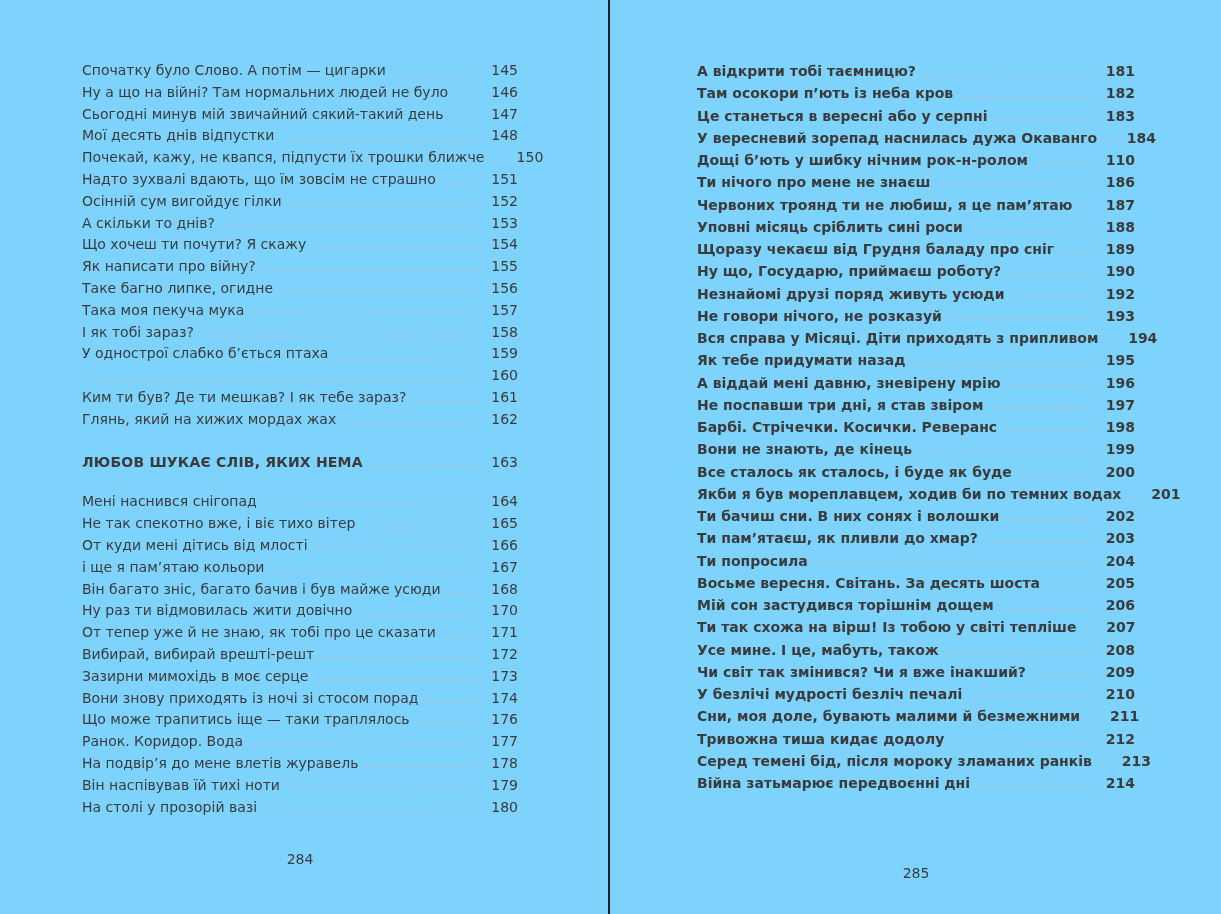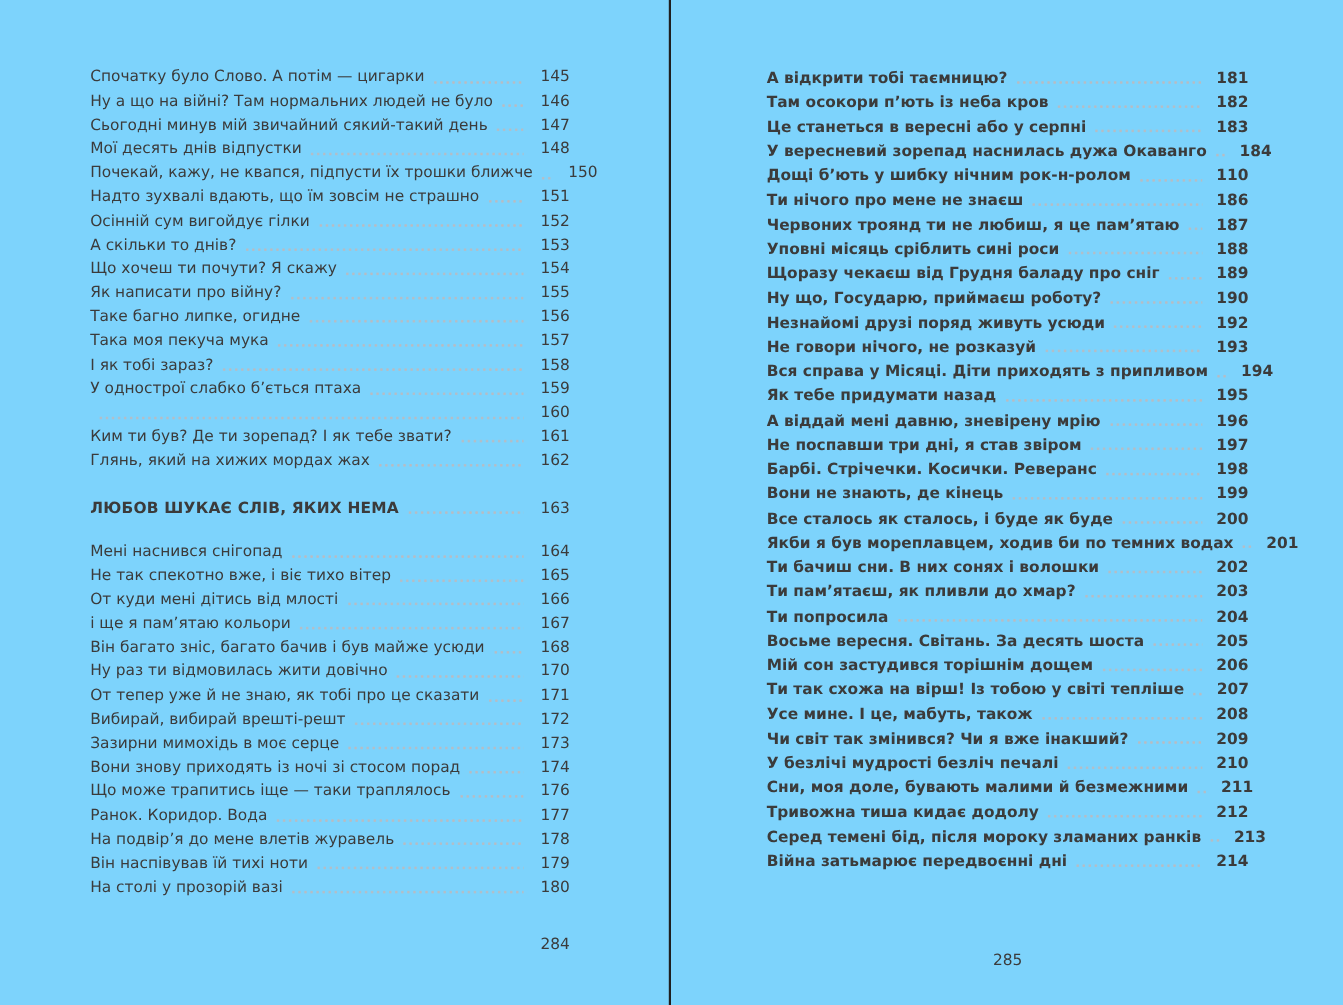--- a/index.html
+++ b/index.html
@@ -53,21 +53,21 @@
   .row.heading { margin-top: 21px; margin-bottom: 18px; }
   .row.heading .title { font-weight: bold; letter-spacing: 0.2px; }
 
   .folio {
     position: absolute;
     top: 851px;
     font-size: 14px;
     text-align: center;
     color: #3b3b3b;
   }
-  .folio-left  { left: 82px;  width: 436px; text-align: right; }
+  .folio-left  { left: 82px;  width: 436px; }
   .folio-right { left: 697px; width: 438px; margin-top: 14px; }
 </style>
 </head>
 <body>
 
 <div class="spread">
 
   <div class="divider"></div>
 
   <div class="page-col col-left">
@@ -155,21 +155,21 @@
     <span class="leader"></span>
     <span class="num">159</span>
   </div>
 
   <div class="row">
     <span class="leader"></span>
     <span class="num">160</span>
   </div>
 
   <div class="row">
-    <span class="title">Ким ти був? Де ти зорепад? І як тебе звати?</span>
+    <span class="title">Ким ти був? Де ти мешкав? І як тебе зараз?</span>
     <span class="leader"></span>
     <span class="num">161</span>
   </div>
 
   <div class="row">
     <span class="title">Глянь, який на хижих мордах жах</span>
     <span class="leader"></span>
     <span class="num">162</span>
   </div>
 

